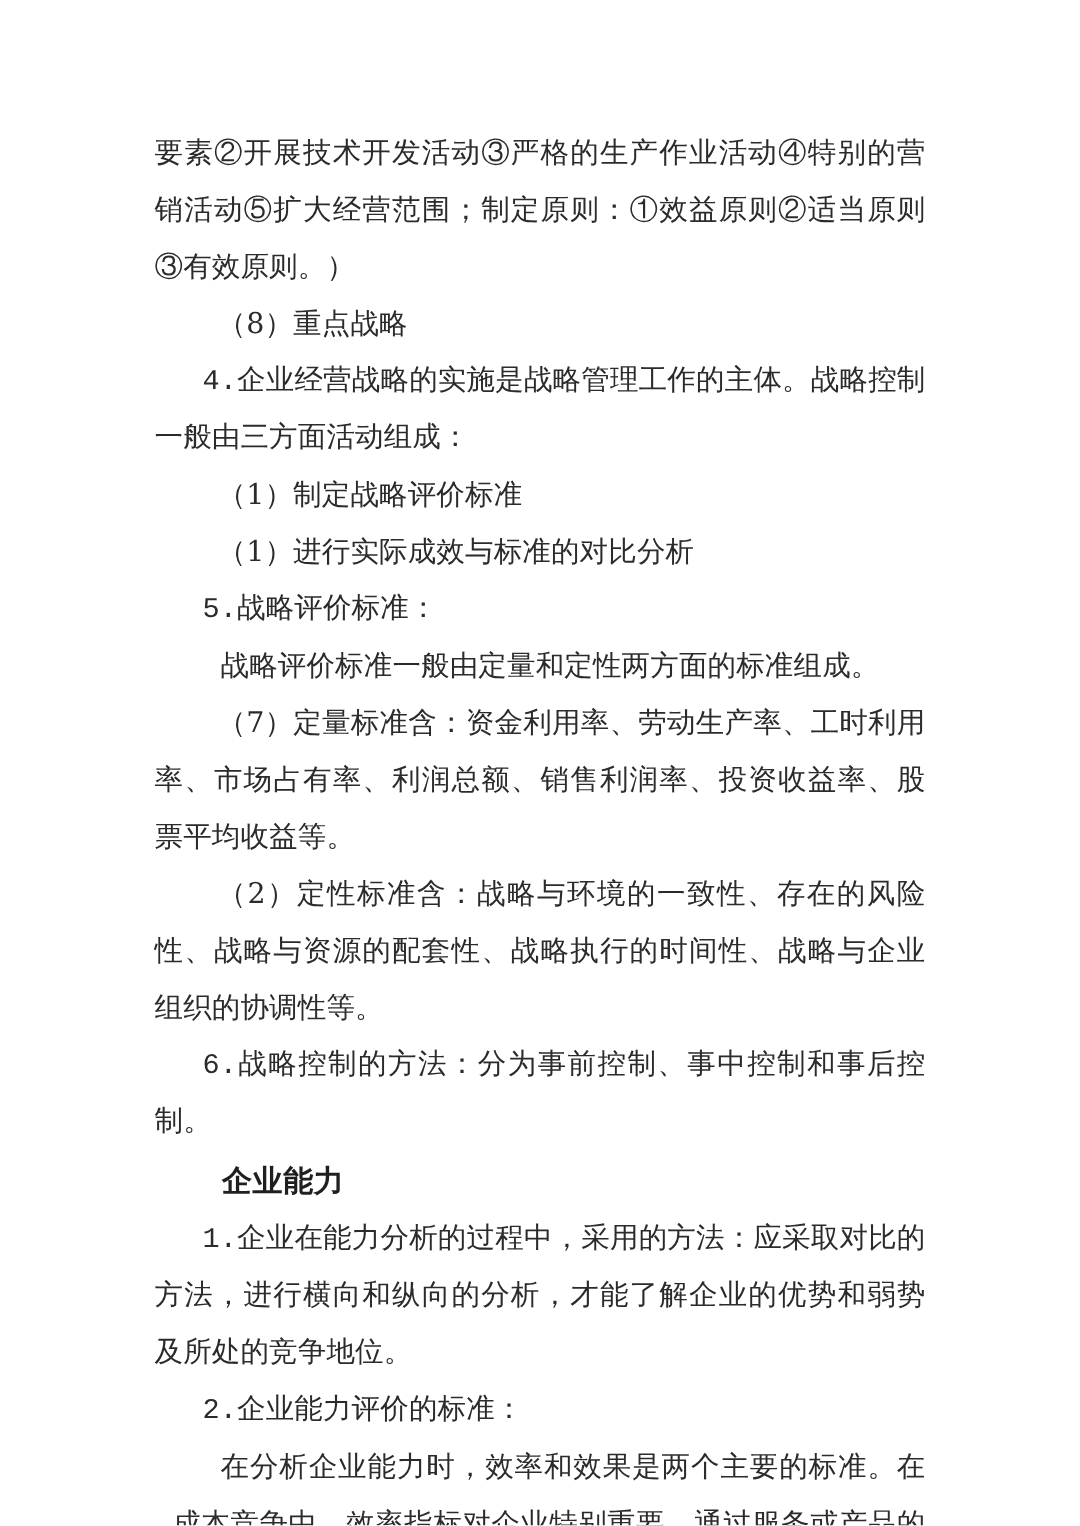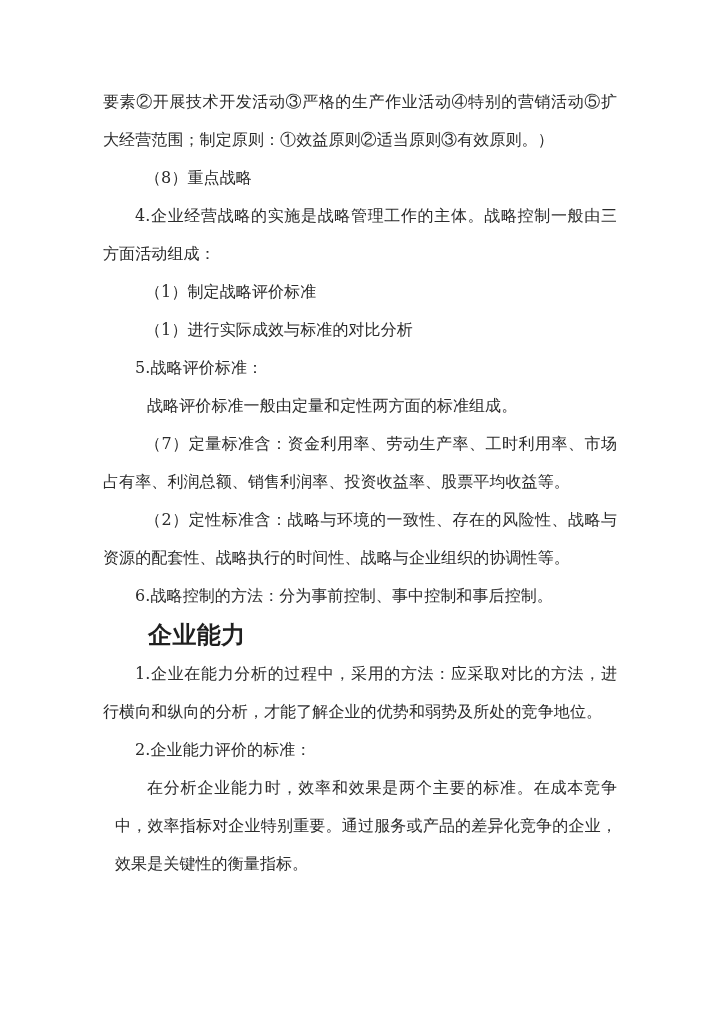--- a/index.html
+++ b/index.html
@@ -18,38 +18,38 @@
     color: #2b2b2b;
   }
   .content {
     position: absolute;
     left: 103px;
     top: 83px;
     width: 514px;
   }
   .para {
     margin: 0;
-    font-size: 16px;
+    font-size: 19px;
     line-height: 38px;
     text-align: justify;
     text-justify: inter-ideograph;
     letter-spacing: 0.1px;
     color: #2b2b2b;
     word-break: break-all;
   }
   
   .ind-paren { text-indent: 42px; }
-  .ind-num   { text-indent: 32px; }
+  .ind-num   { text-indent: 32px; font-family: Liberation Mono, monospace; }
   .ind-plain { text-indent: 32px; margin-left: 12px; }
   .ind-none  { text-indent: 0; }
 
   .heading {
     margin: 0;
     padding-left: 45px;
-    font-size: 24px;
+    font-size: 20px;
     line-height: 36px;
     font-weight: bold;
     color: #1f1f1f;
     letter-spacing: 0.4px;
   }
   .h-gap-top { margin-top: 2px; }
   .h-gap-bot { margin-bottom: 2px; }
 </style>
 </head>
 <body>

